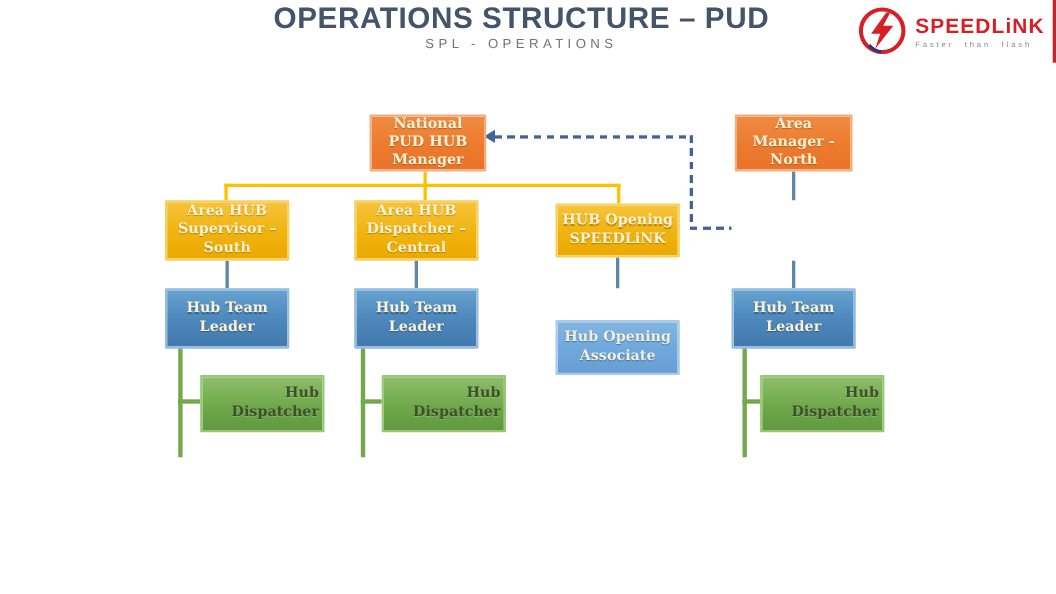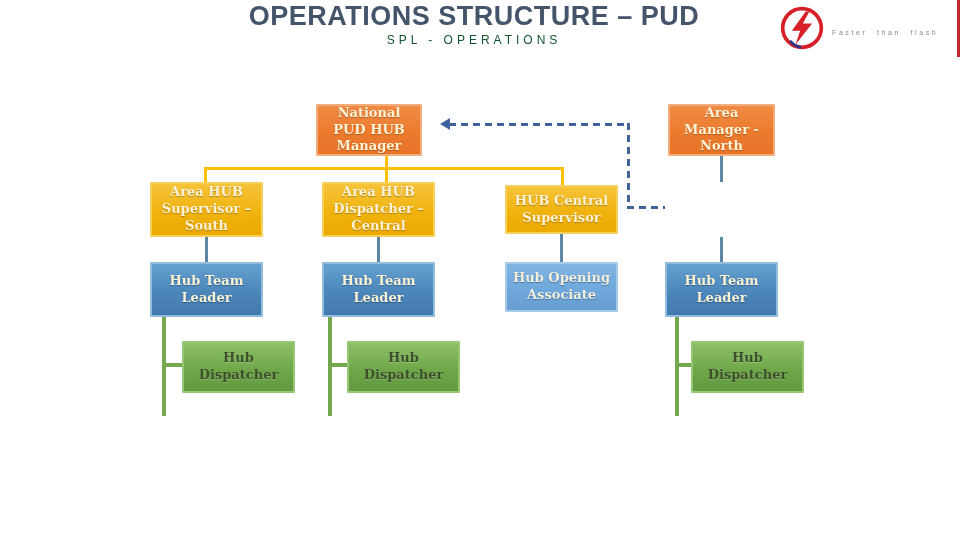--- a/index.html
+++ b/index.html
@@ -3,46 +3,46 @@
 <meta charset="utf-8">
 <style>
   html,body{margin:0;padding:0;background:#fff;}
   .slide{position:relative;width:960px;height:416px;background:#ffffff;overflow:hidden;
          font-family:"Liberation Sans",sans-serif;text-decoration:underline;}
 
   
   .title{position:absolute;top:1px;left:0;width:948px;text-align:center;
          font-size:27px;font-weight:bold;color:#44546A;letter-spacing:.5px;}
   .subtitle{position:absolute;top:33px;left:0;width:948px;text-align:center;
-            font-size:12px;font-weight:500;color:#14532d;letter-spacing:4px;}
+            font-size:12px;font-weight:500;color:#737373;letter-spacing:4px;}
 
   
   .logo{position:absolute;top:6px;left:779px;width:175px;height:48px;display:flex;align-items:center;}
   .logo-text{margin-left:7px;display:flex;flex-direction:column;}
   .brand{font-size:19px;font-weight:800;color:#D61F26;letter-spacing:1px;line-height:1;}
   .tagline{margin-top:4px;font-size:7px;color:#8A8A8A;letter-spacing:2.6px;word-spacing:5px;}
   .edge-accent{position:absolute;right:0;top:0;width:3px;height:57px;background:#C1272D;}
 
   
   .box{position:absolute;display:flex;align-items:center;justify-content:center;
        text-align:center;box-sizing:border-box;padding:2px 3px;border-radius:1px;
        font-family:"DejaVu Serif",serif;font-weight:bold;font-size:13px;line-height:1.3;
        color:#FCF2D5;text-shadow:0 1px 1px rgba(60,40,0,.35);}
   .orange{background:linear-gradient(180deg,#F08B44 0%,#EC7B2E 55%,#E87429 100%);border:2px solid #F3AC7C;}
   .yellow{background:linear-gradient(180deg,#F6C33A 0%,#F0B30E 55%,#ECA900 100%);border:2px solid #F7CF5D;}
   .blue{background:linear-gradient(180deg,#65A1D0 0%,#4C86BA 55%,#4379AE 100%);border:2px solid #92BDDF;
         text-shadow:0 1px 1px rgba(0,30,60,.4);}
   .lightblue{background:linear-gradient(180deg,#82B5E1 0%,#6FA8DC 55%,#689ED2 100%);border:2px solid #A6CBE9;
-        color:#F3EFDC;text-shadow:0 1px 1px rgba(20,50,90,.45);}
+        color:#F3EFDC;text-shadow:0 1px 1px rgba(20,50,90,.45);margin-top:29px;}
   .green{background:linear-gradient(180deg,#8DBF69 0%,#6FA84A 55%,#619840 100%);border:2px solid #95C774;
-        text-shadow:0 1px 1px rgba(20,50,0,.35);}
+        text-shadow:0 1px 1px rgba(20,50,0,.35);text-align:right;}
   .dark-label{color:#3E4F2C;text-shadow:0 1px 0 rgba(255,255,255,.2);}
 
   
-  .b-national{left:316px;top:104px;width:106px;height:52px;}
+  .b-national{left:336px;top:104px;width:106px;height:52px;}
   .b-am-north{left:668px;top:104px;width:107px;height:52px;}
   .b-sup-south{left:150px;top:182px;width:113px;height:55px;}
   .b-sup-central{left:322px;top:182px;width:113px;height:55px;}
   .b-sup-opening{left:505px;top:185px;width:113px;height:49px;}
   .b-sup-north{left:665px;top:182px;width:113px;height:55px;}
   .b-htl-south{left:150px;top:262px;width:113px;height:55px;}
   .b-htl-central{left:322px;top:262px;width:113px;height:55px;}
   .b-hoa{left:505px;top:262px;width:113px;height:50px;}
   .b-htl-north{left:665px;top:262px;width:113px;height:55px;}
   .b-disp-south{left:182px;top:341px;width:113px;height:52px;}
@@ -72,20 +72,21 @@
 
   <div class="logo">
     <span>
       <svg width="46" height="46" viewBox="0 0 50 50">
         <circle cx="25" cy="25" r="21" fill="none" stroke="#D61F26" stroke-width="4"></circle>
         <path d="M12 39 A21 21 0 0 0 24 46" stroke="#27348B" stroke-width="3" fill="none"></path>
         <path d="M29 7 L14 28 L23 28 L18 43 L36 20 L26 20 L33 7 Z" fill="#D61F26"></path>
       </svg>
     </span>
     <span class="logo-text">
+      <span class="brand">SPEEDLiNK</span>
       <span class="tagline">Faster than flash</span>
     </span>
   </div>
   <div class="edge-accent"></div>
 
   <div class="conn c-yellow" style="left:385px;top:156px;width:3px;height:13px;"></div>
   <div class="conn c-yellow" style="left:204px;top:167px;width:360px;height:3px;"></div>
   <div class="conn c-yellow" style="left:204px;top:167px;width:3px;height:15px;"></div>
   <div class="conn c-yellow" style="left:385px;top:167px;width:3px;height:15px;"></div>
   <div class="conn c-yellow" style="left:561px;top:167px;width:3px;height:18px;"></div>
@@ -111,21 +112,21 @@
 
   <div class="conn c-green" style="left:675px;top:316px;width:4px;height:131px;"></div>
   <div class="conn c-green" style="left:675px;top:363px;width:16px;height:4px;"></div>
   <div class="conn c-green" style="left:675px;top:443px;width:16px;height:4px;"></div>
 
   <div class="box orange b-national">National PUD HUB Manager</div>
   <div class="box yellow b-sup-south">Area HUB Supervisor – South</div>
 
   <div class="box orange b-am-north">Area Manager - North</div>
   <div class="box yellow b-sup-central">Area HUB Dispatcher – Central</div>
-  <div class="box yellow b-sup-opening">HUB Central Supervisor</div>
+  <div class="box yellow b-sup-opening">HUB Opening SPEEDLiNK</div>
 
   <div class="box blue b-htl-south">Hub Team Leader</div>
   <div class="box blue b-htl-central">Hub Team Leader</div>
   <div class="box lightblue b-hoa">Hub Opening Associate</div>
   <div class="box blue b-htl-north">Hub Team Leader</div>
 
   <div class="box green dark-label b-disp-south">Hub Dispatcher</div>
   <div class="box green dark-label b-disp-central">Hub Dispatcher</div>
   <div class="box green dark-label b-disp-north">Hub Dispatcher</div>
 

